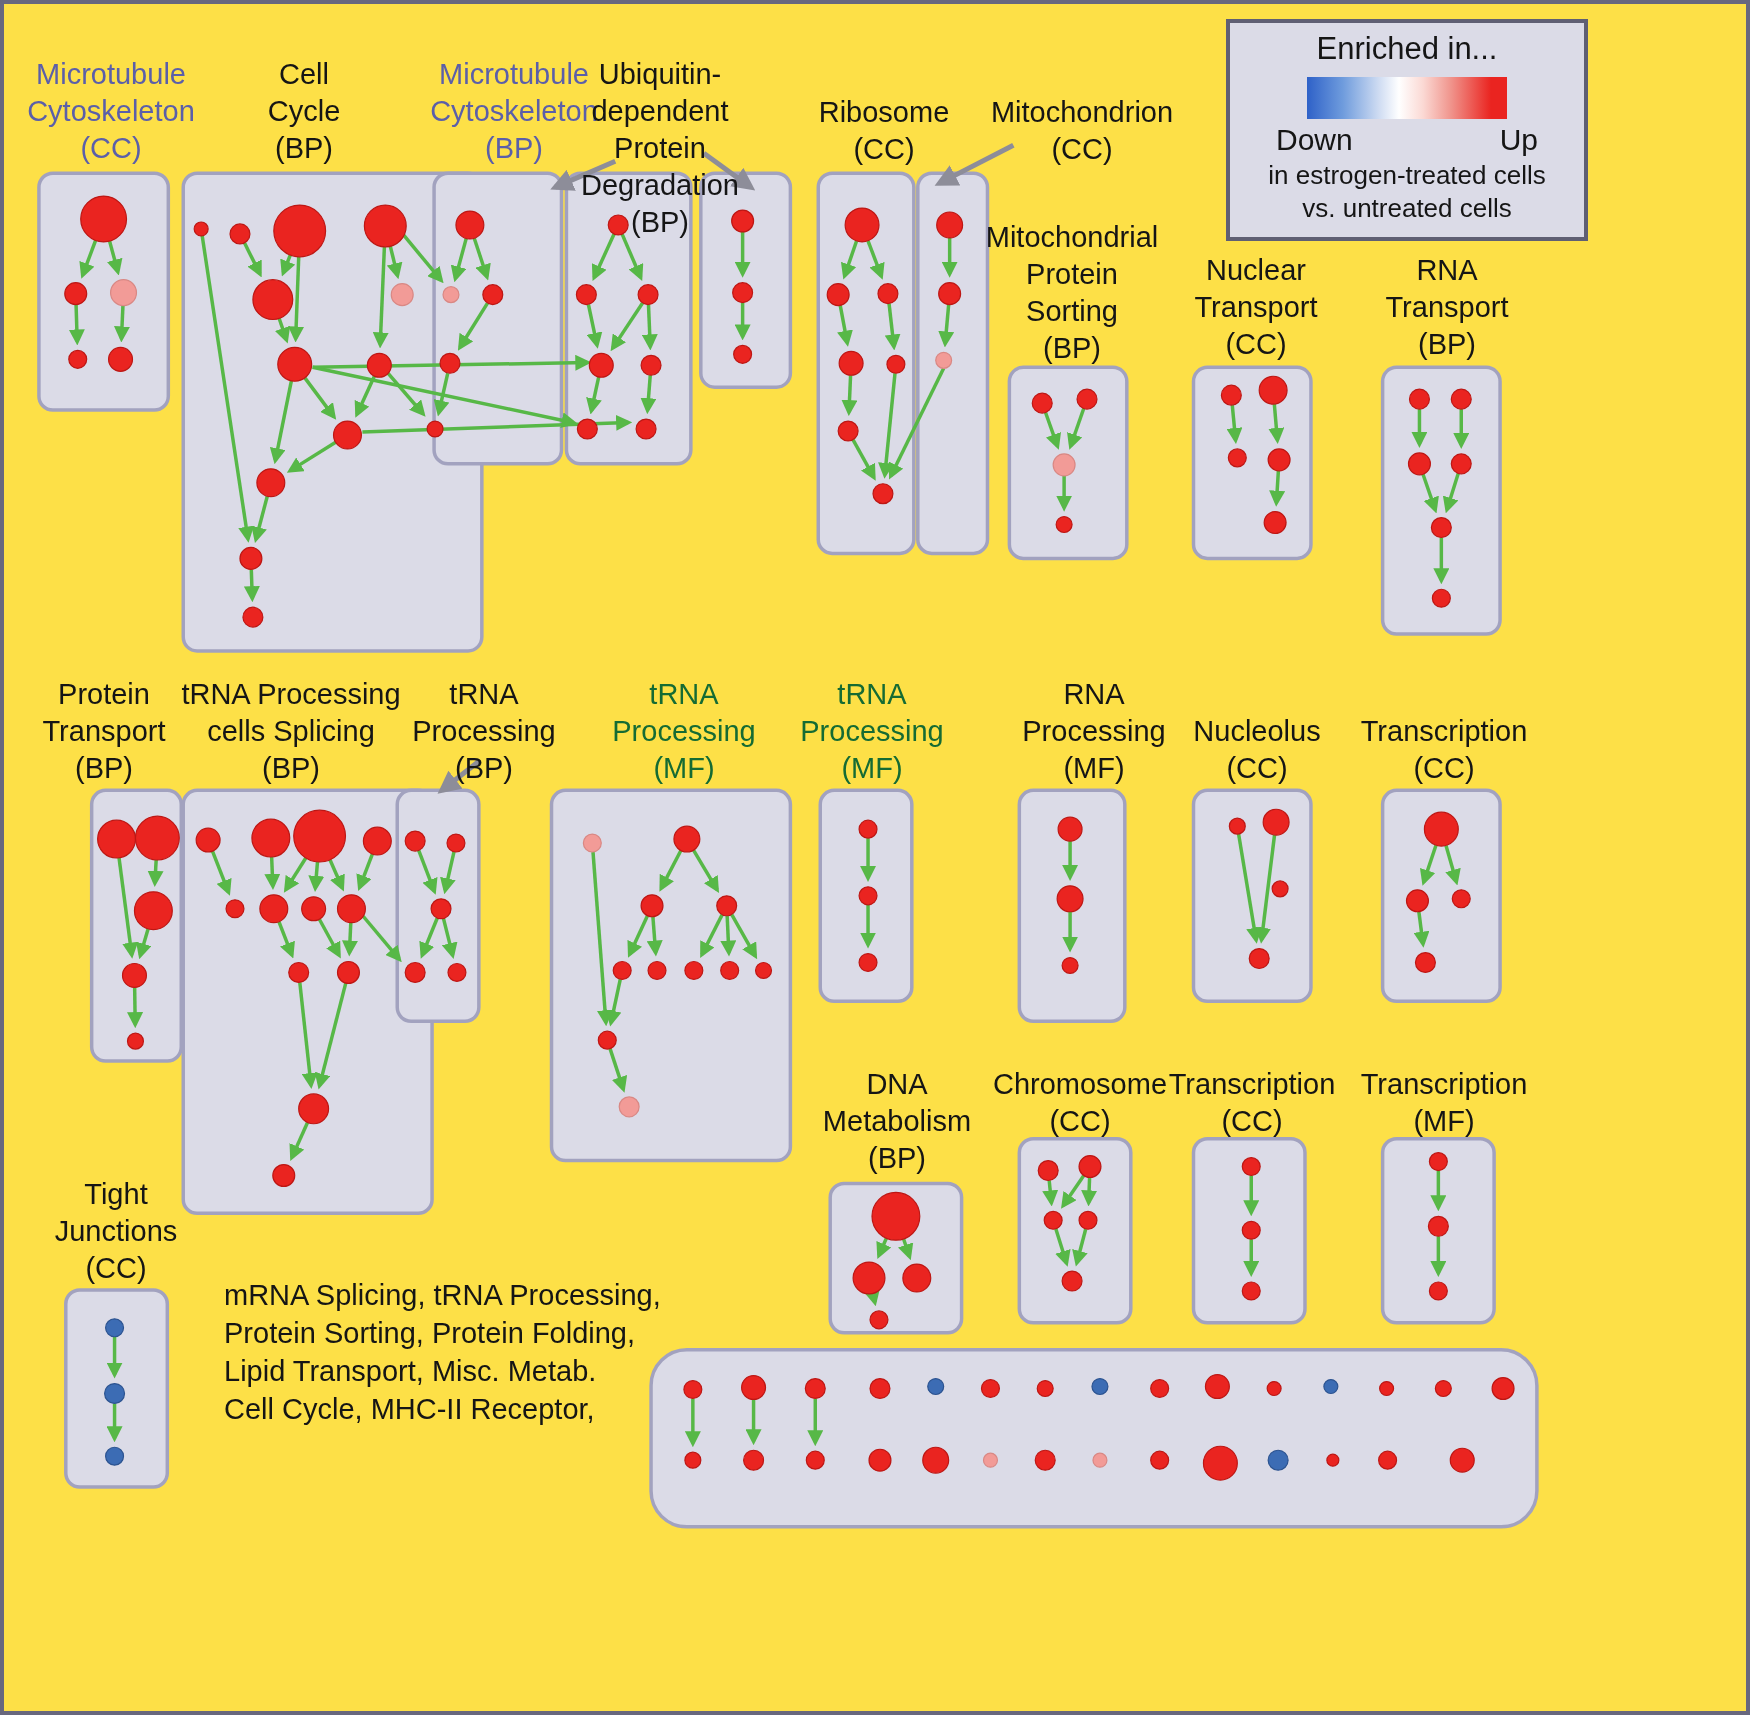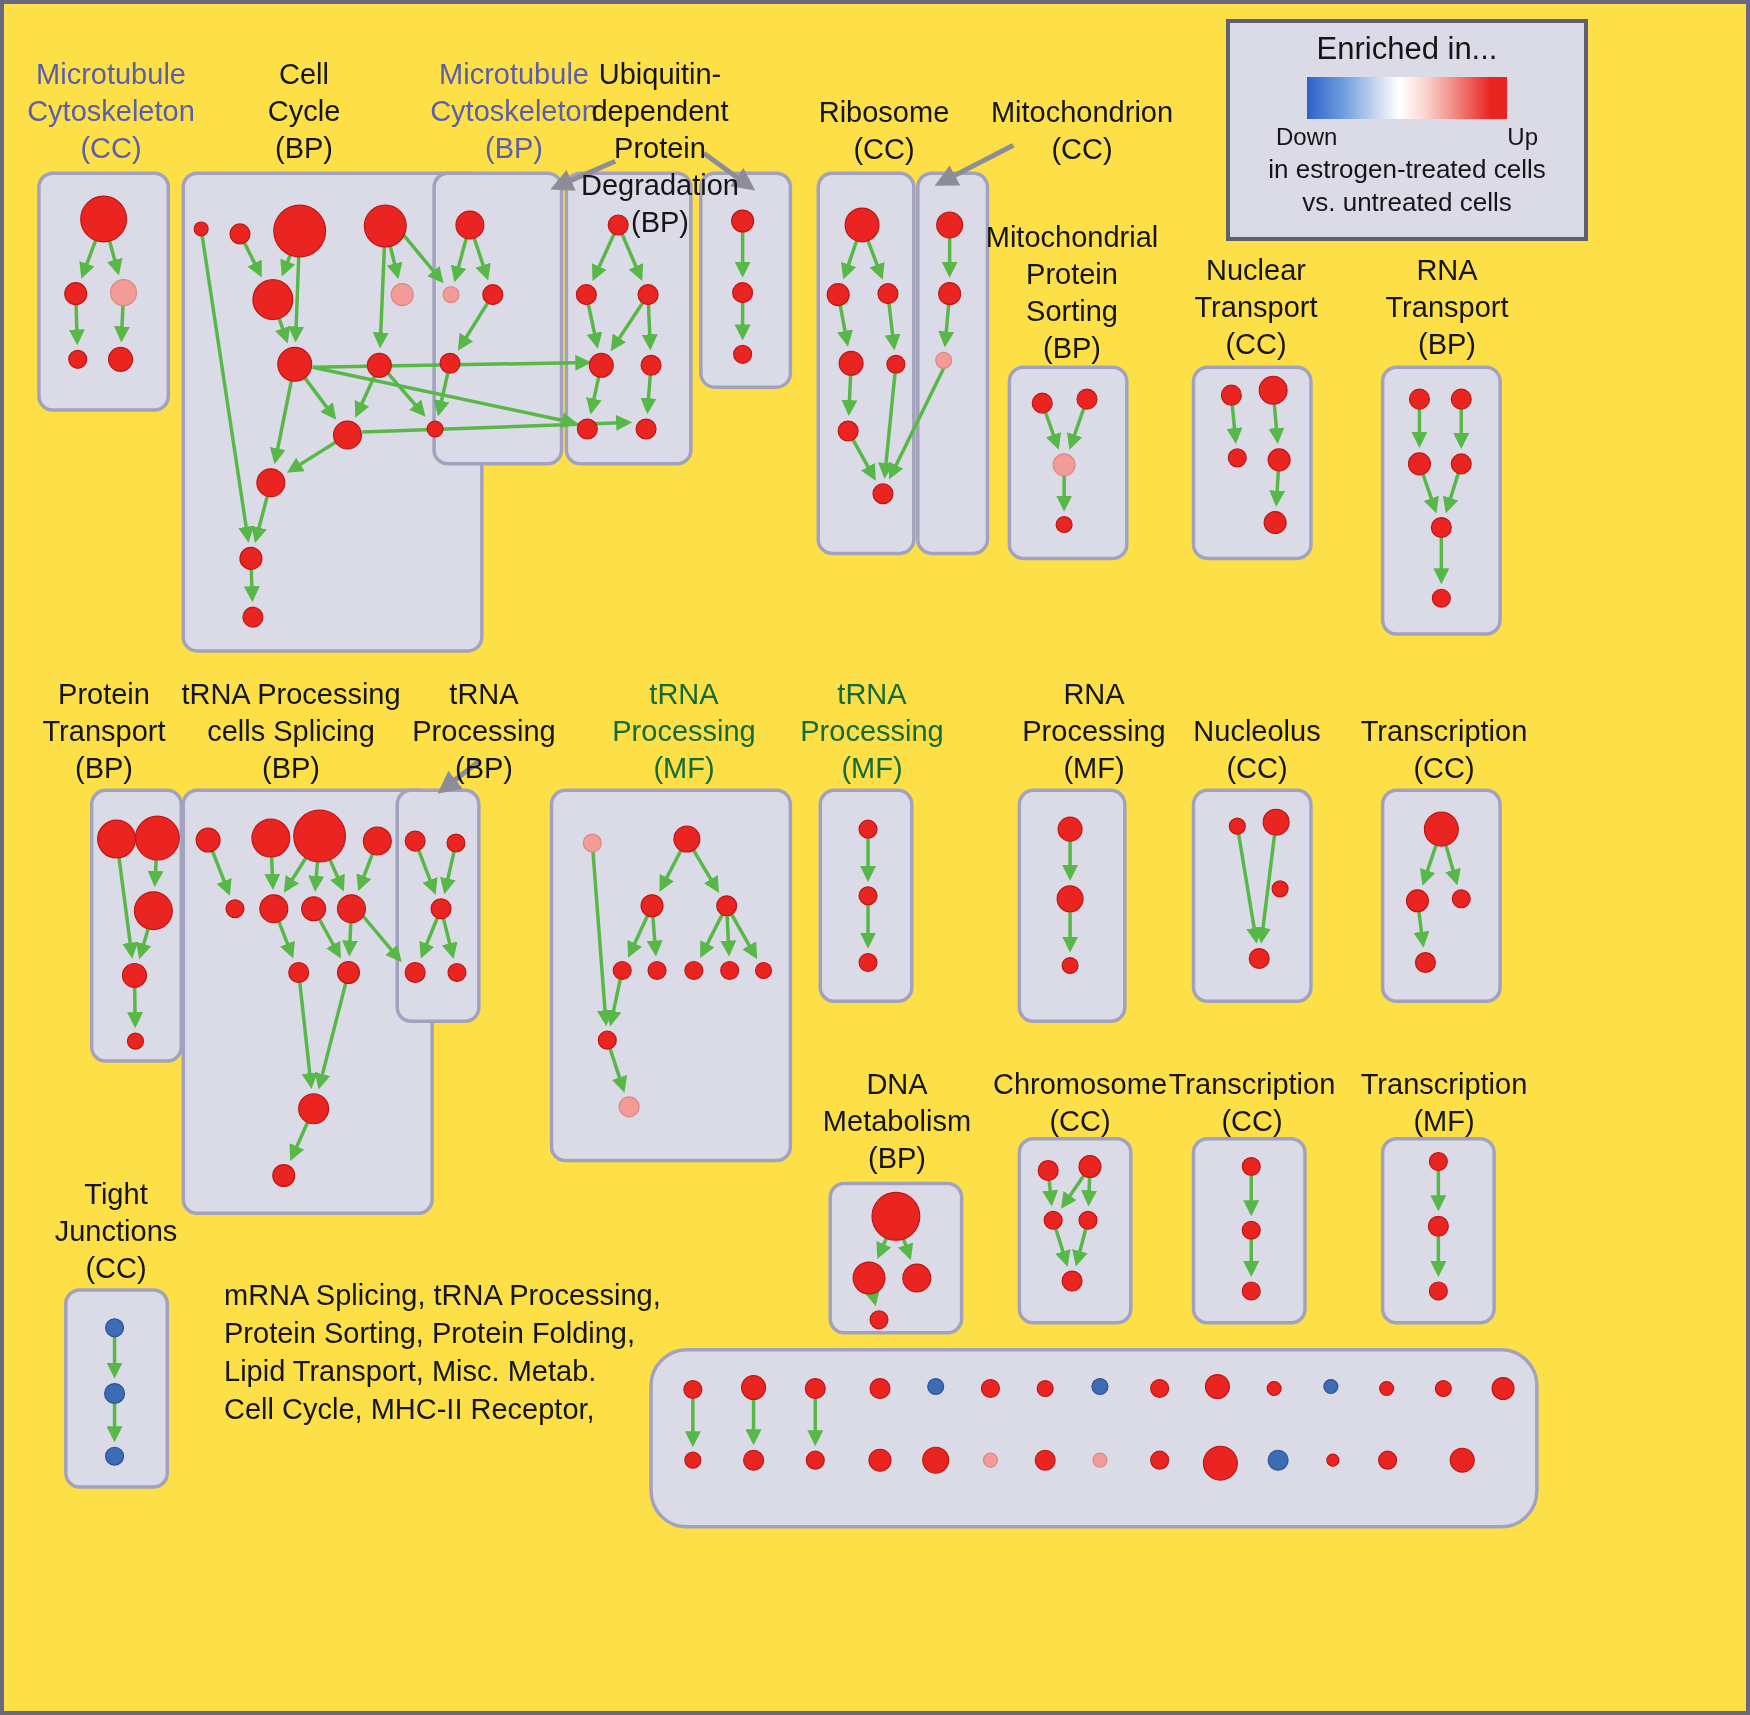--- a/index.html
+++ b/index.html
@@ -32,21 +32,21 @@
     border:4px solid #5f5f73;
     text-align:center;
     color:#151515;
     margin-left:37px;
   }
   .legend-title{font-size:31px;margin-top:8px;}
   .legend-bar{
     width:200px;height:42px;margin:10px auto 4px;
     background:linear-gradient(90deg,#2e61c8 0%,#6f9cdd 18%,#cfdcf2 36%,#ffffff 46%,#fbd9d4 58%,#f0948c 72%,#ea2420 92%);
   }
-  .legend-row{display:flex;justify-content:space-between;width:262px;margin:0 auto 2px;font-size:24px;}
+  .legend-row{display:flex;justify-content:space-between;width:262px;margin:0 auto 2px;font-size:30px;}
   .legend-sub{font-size:26px;line-height:33px;}
   .misc-text{
     position:absolute;left:220px;top:1272px;
     font-size:29px;line-height:38px;color:#151515;white-space:nowrap;
   }
 </style>
 </head>
 <body>
 
 <div class="figure">

